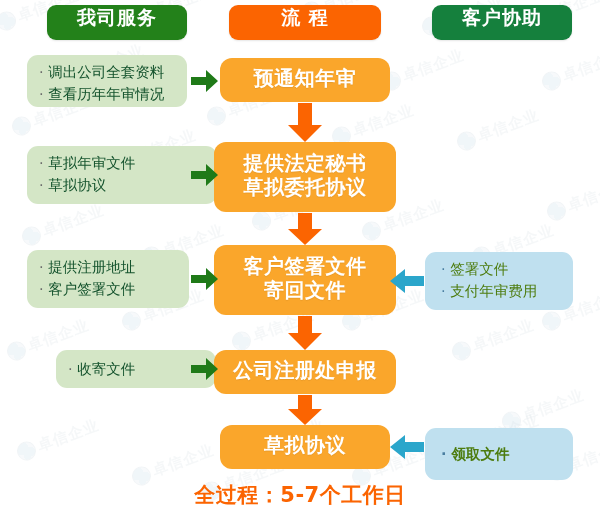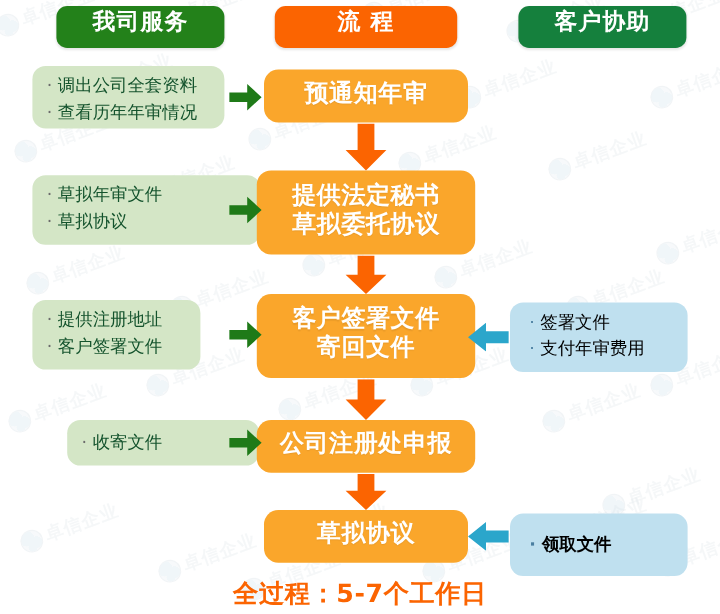--- a/index.html
+++ b/index.html
@@ -67,21 +67,21 @@
     padding:6px 10px 6px 12px;
     flex-direction:column;align-items:flex-start;
   }
   .box-green .li{display:block;white-space:nowrap;}
   .box-green .li::before{content:"· ";color:#6b6b6b;}
 
   
   .box-blue{
     background:#bfe0ef;
     border-radius:11px;
-    color:#000000;font-size:14.5px;line-height:1.55;
+    color:#4d7c0f;font-size:14.5px;line-height:1.55;
     justify-content:flex-start;
     padding:6px 26px 6px 16px;
     flex-direction:column;align-items:flex-start;
   }
   .box-blue .li{display:block;white-space:nowrap;}
   .box-blue .li::before{content:"· ";color:#4a7ea0;}
 
   
   .box-orange{
     background:#faa62b;
@@ -266,21 +266,21 @@
   <div class="pill box-green" style="left:27px;top:55px;width:160px;height:52px;">
     <span class="li">调出公司全套资料</span>
     <span class="li">查看历年年审情况</span>
   </div>
 
   <div class="pill box-green" style="left:27px;top:146px;width:190px;height:58px;">
     <span class="li">草拟年审文件</span>
     <span class="li">草拟协议</span>
   </div>
 
-  <div class="pill box-green" style="left:27px;top:250px;width:140px;height:58px;">
+  <div class="pill box-green" style="left:27px;top:250px;width:162px;height:58px;">
     <span class="li">提供注册地址</span>
     <span class="li">客户签署文件</span>
   </div>
 
   <div class="pill box-green" style="left:27px;top:350px;width:160px;height:38px;justify-content:center;margin-left:29px;">
     <span class="li">收寄文件</span>
   </div>
 
   <div class="pill box-orange" style="left:220px;top:58px;width:170px;height:44px;">
     <span class="ln">预通知年审</span>

